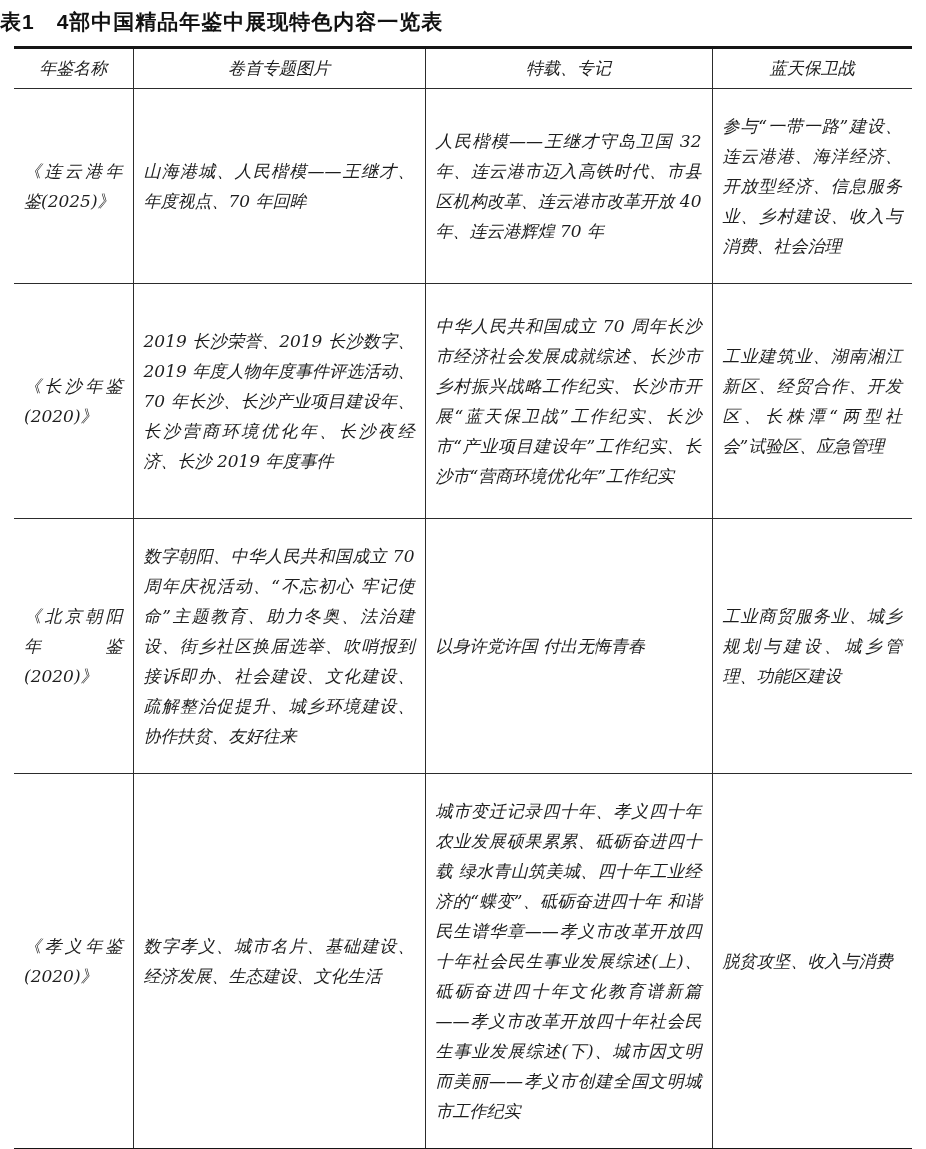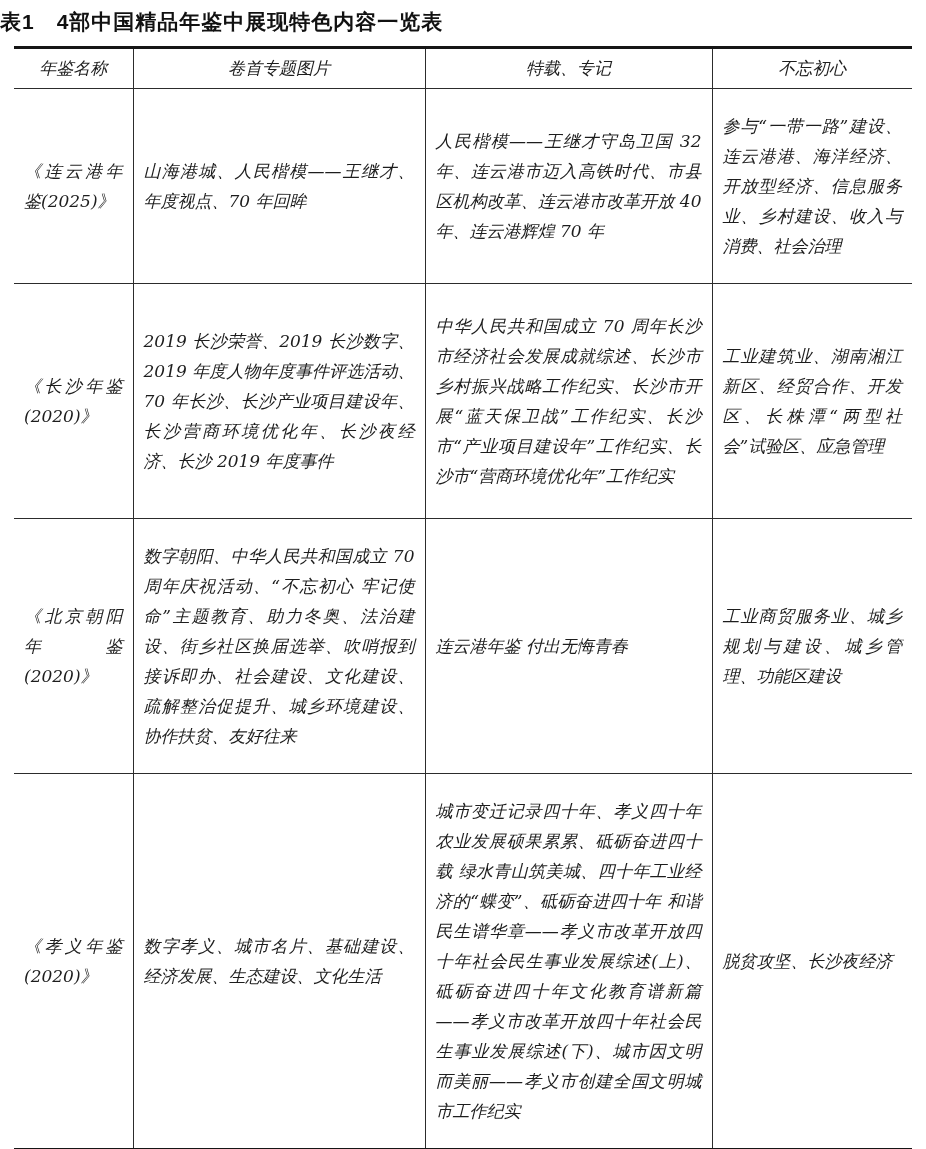--- a/index.html
+++ b/index.html
@@ -74,44 +74,44 @@
       <col style="width:119px">
       <col style="width:292px">
       <col style="width:287px">
       <col style="width:200px">
     </colgroup>
     <thead>
       <tr>
         <th>年鉴名称</th>
         <th>卷首专题图片</th>
         <th>特载、专记</th>
-        <th>不忘初心</th>
+        <th>蓝天保卫战</th>
       </tr>
     </thead>
     <tbody>
       <tr class="row-1">
         <td class="col-name">《连云港年鉴(2025)》</td>
         <td>山海港城、人民楷模——王继才、年度视点、70 年回眸</td>
         <td>人民楷模——王继才守岛卫国 32 年、连云港市迈入高铁时代、市县区机构改革、连云港市改革开放 40 年、连云港辉煌 70 年</td>
         <td>参与“一带一路”建设、连云港港、海洋经济、开放型经济、信息服务业、乡村建设、收入与消费、社会治理</td>
       </tr>
       <tr class="row-2">
         <td class="col-name">《长沙年鉴(2020)》</td>
         <td>2019 长沙荣誉、2019 长沙数字、2019 年度人物年度事件评选活动、70 年长沙、长沙产业项目建设年、长沙营商环境优化年、长沙夜经济、长沙 2019 年度事件</td>
         <td>中华人民共和国成立 70 周年长沙市经济社会发展成就综述、长沙市乡村振兴战略工作纪实、长沙市开展“蓝天保卫战”工作纪实、长沙市“产业项目建设年”工作纪实、长沙市“营商环境优化年”工作纪实</td>
         <td>工业建筑业、湖南湘江新区、经贸合作、开发区、长株潭“两型社会”试验区、应急管理</td>
       </tr>
       <tr class="row-3">
         <td class="col-name">《北京朝阳年鉴(2020)》</td>
         <td>数字朝阳、中华人民共和国成立 70 周年庆祝活动、“不忘初心 牢记使命”主题教育、助力冬奥、法治建设、街乡社区换届选举、吹哨报到接诉即办、社会建设、文化建设、疏解整治促提升、城乡环境建设、协作扶贫、友好往来</td>
-        <td>连云港年鉴 付出无悔青春</td>
+        <td>以身许党许国 付出无悔青春</td>
         <td>工业商贸服务业、城乡规划与建设、城乡管理、功能区建设</td>
       </tr>
       <tr class="row-4">
         <td class="col-name">《孝义年鉴(2020)》</td>
         <td>数字孝义、城市名片、基础建设、经济发展、生态建设、文化生活</td>
         <td>城市变迁记录四十年、孝义四十年农业发展硕果累累、砥砺奋进四十载 绿水青山筑美城、四十年工业经济的“蝶变”、砥砺奋进四十年 和谐民生谱华章——孝义市改革开放四十年社会民生事业发展综述(上)、砥砺奋进四十年文化教育谱新篇——孝义市改革开放四十年社会民生事业发展综述(下)、城市因文明而美丽——孝义市创建全国文明城市工作纪实</td>
-        <td>脱贫攻坚、长沙夜经济</td>
+        <td>脱贫攻坚、收入与消费</td>
       </tr>
     </tbody>
   </table>
 
 </div>
 
 </body></html>

